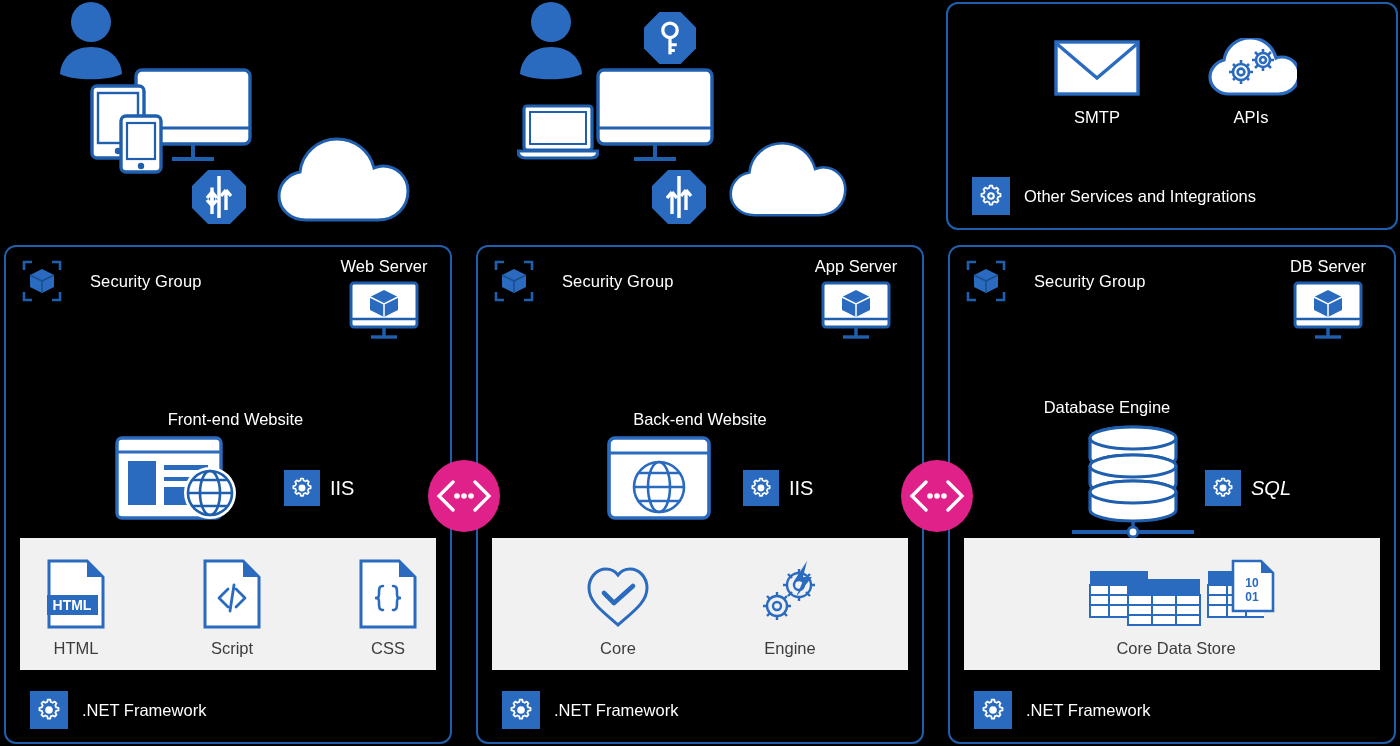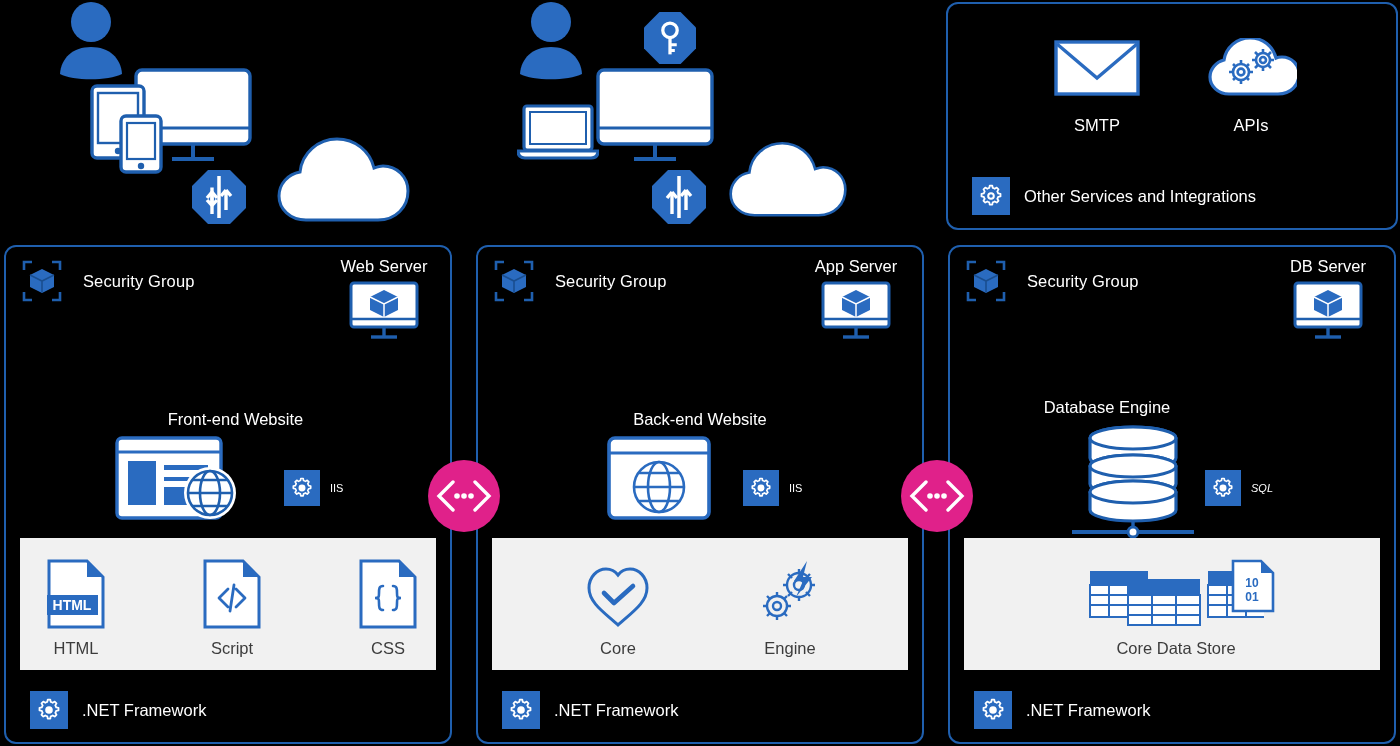--- a/index.html
+++ b/index.html
@@ -19,55 +19,55 @@
     position:absolute;
     border:2px solid #1F5FAE;
     border-radius:12px;
     background:#000;
     box-sizing:border-box;
   }
   .panel-hdr{
     position:absolute;top:12px;left:14px;right:14px;height:44px;
   }
   .sg{
-    position:absolute;left:0;top:0;display:flex;align-items:center;gap:19px;
+    position:absolute;left:0;top:0;display:flex;align-items:center;gap:26px;
   }
   .sg-label{font-size:16.5px;color:#fff;letter-spacing:.1px;}
   .srv{
     position:absolute;right:0;top:-2px;width:104px;text-align:center;
   }
   .srv-label{font-size:16.5px;color:#fff;display:block;margin-bottom:5px;white-space:nowrap;}
   .srv-icon{display:block;margin:0 auto;}
 
   
   .mid-title{
     position:absolute;text-align:center;font-size:16.5px;color:#fff;white-space:nowrap;
   }
 
   
   .chip{position:absolute;display:flex;align-items:center;gap:10px;}
   .chip-sq{width:36px;height:36px;background:#2A6BC0;display:flex;align-items:center;justify-content:center;}
-  .chip-label{font-size:11px;color:#fff;}
+  .chip-label{font-size:20px;color:#fff;}
 
   
   .strip{
     position:absolute;background:#F1F1F1;display:flex;align-items:center;justify-content:center;
   }
   .tech{width:112px;text-align:center;margin-left:8px;}
   .tech-ic{height:78px;display:flex;align-items:flex-end;justify-content:center;}
   .tech-lb{font-size:16.5px;color:#3C3C3C;margin-top:10px;display:block;}
 
   
   .fw{position:absolute;display:flex;align-items:center;gap:14px;}
   .fw-sq{width:38px;height:38px;background:#2A6BC0;display:flex;align-items:center;justify-content:center;}
   .fw-label{font-size:16.5px;color:#fff;}
 
   
   .svc-item{position:absolute;text-align:center;width:130px;}
-  .svc-lb{display:block;margin-top:16px;font-size:16.5px;color:#fff;}
+  .svc-lb{display:block;margin-top:8px;font-size:16.5px;color:#fff;}
 
   
   .conn{
     position:absolute;width:72px;height:72px;border-radius:50%;
     background:#E0218A;display:flex;align-items:center;justify-content:center;
   }
 
   
   .cluster{position:absolute;}
 </style>

